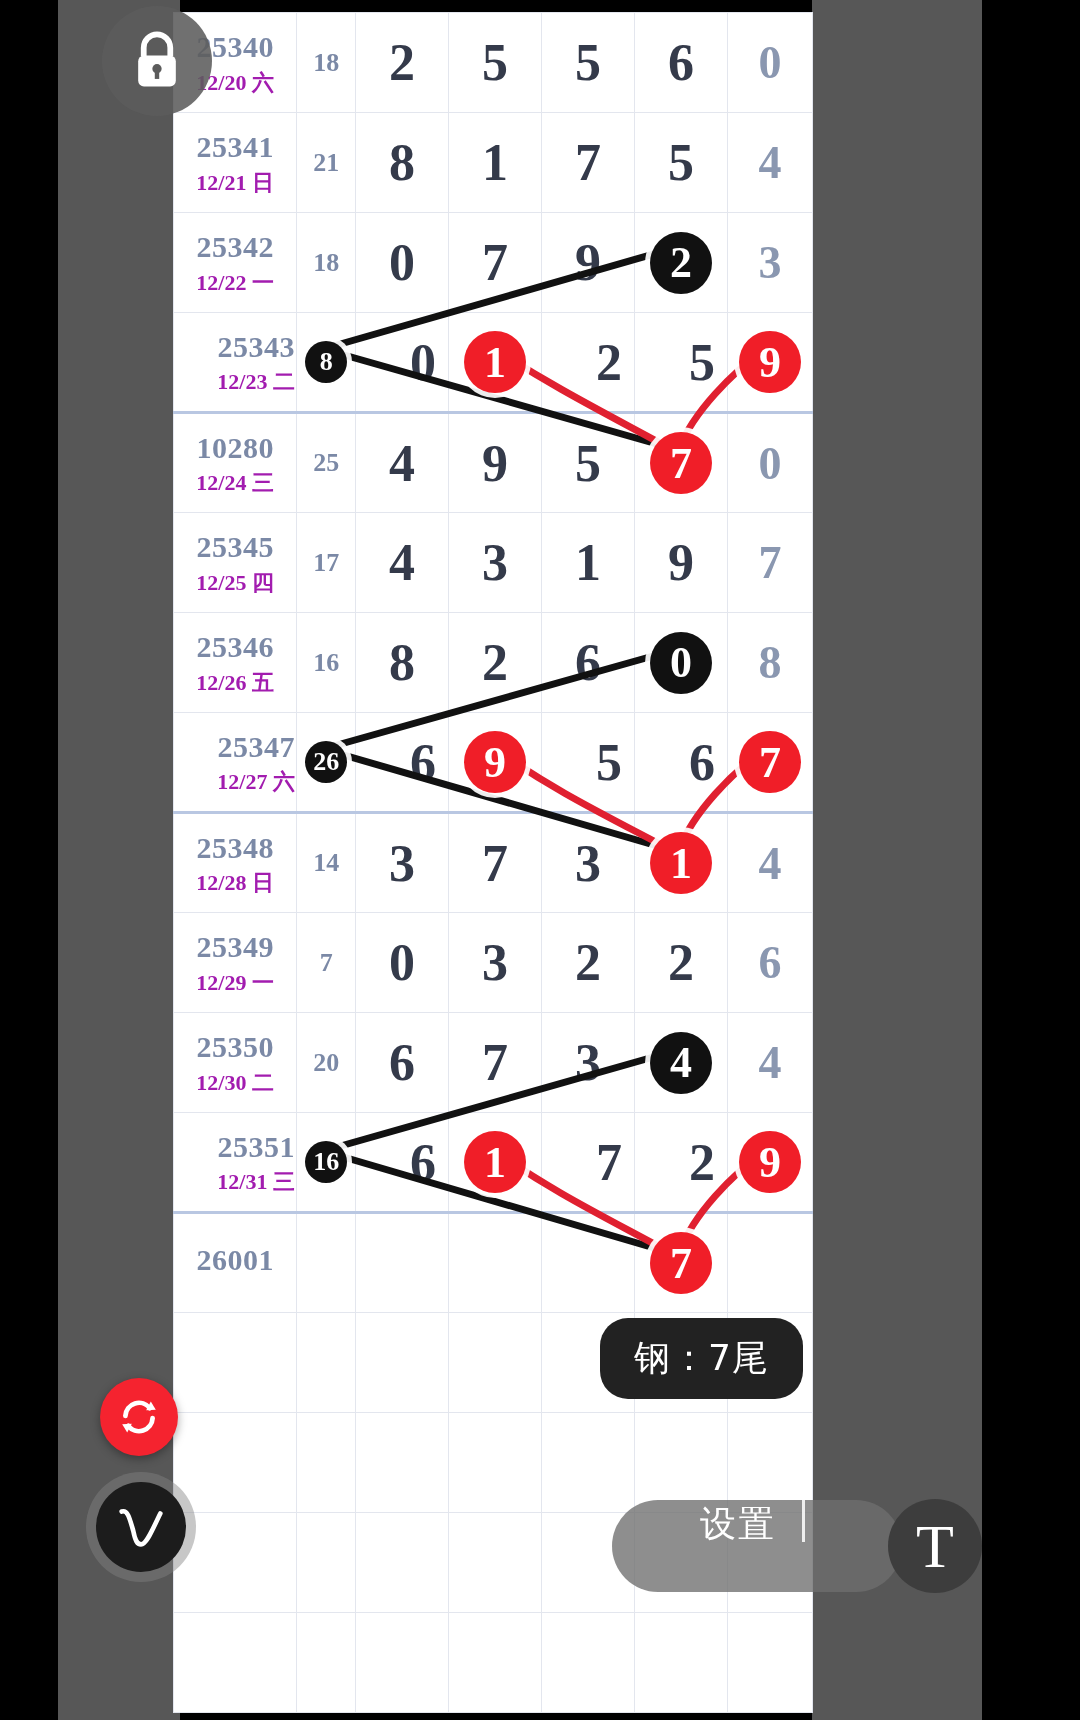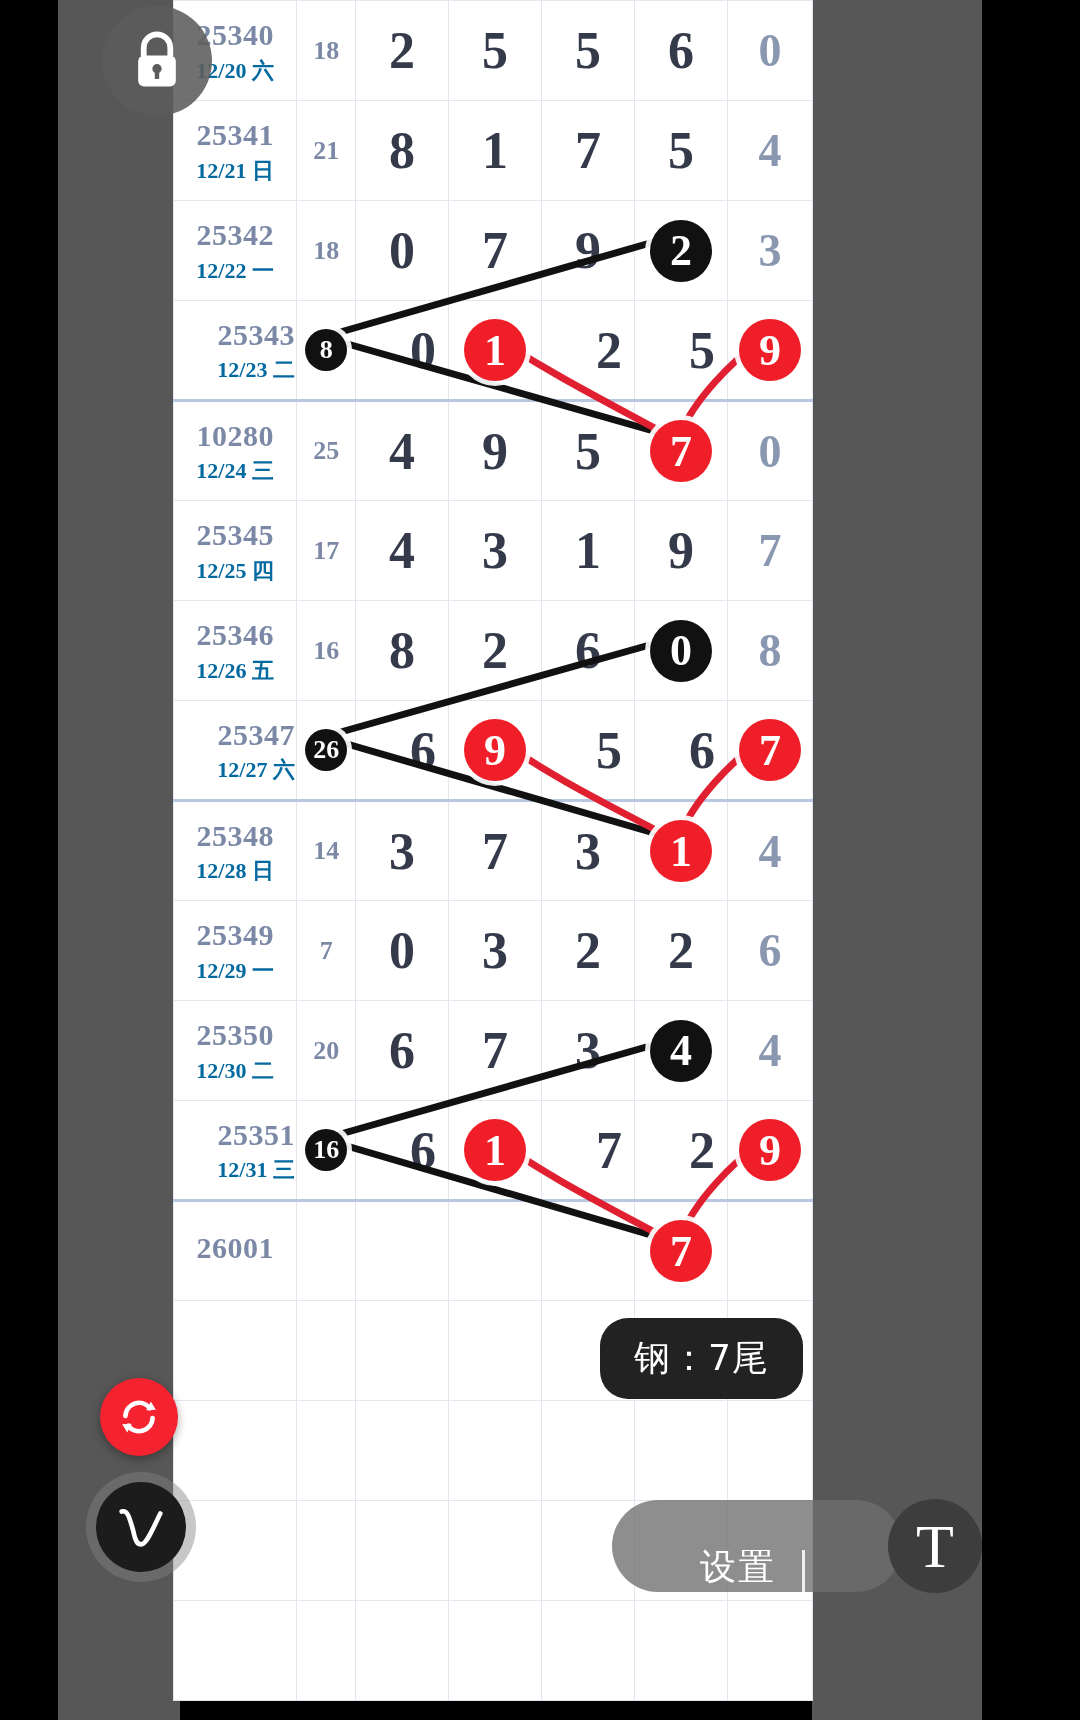--- a/index.html
+++ b/index.html
@@ -20,21 +20,21 @@
     position: absolute; top: 0; height: 1720px;
     background: #575757;
   }
   #side-left  { left: 58px;  width: 122px; }
   #side-right { left: 812px; width: 170px; }
   #bezel-left { position:absolute; left:0; top:0; width:58px; height:1720px; background:#000; }
   #bezel-right{ position:absolute; left:982px; top:0; width:98px; height:1720px; background:#000; }
 
   
   #table-wrap {
-    position: absolute; left: 173px; top: 0;
+    position: absolute; left: 173px; top: 12px;
     width: 640px; height: 1228px;
     background: #ffffff;
   }
   table.grid {
     border-collapse: collapse;
     width: 640px;
     table-layout: fixed;
   }
   table.grid td {
     height: 100px;
@@ -60,21 +60,21 @@
     display: block;
     font-size: 30px;
     font-weight: 700;
     color: #7b89a6;
     letter-spacing: 0.5px;
   }
   .issue-date {
     display: block;
     font-size: 22px;
     font-weight: 600;
-    color: #0369a1;
+    color: #a21caf;
     margin-top: 5px;
     text-align: center;
   }
   td.sum-cell {
     background: #ccd9f0;
     font-size: 26px;
     font-weight: 700;
     color: #7b89a6;
     border-right: 2px solid #c4cfe6;
     border-left: 2px solid #c4cfe6;
@@ -164,21 +164,21 @@
     white-space: nowrap;
   }
   
   #settings-bar {
     position: absolute;
     left: 612px; top: 1500px;
     height: 92px;
     min-width: 290px;
     background: rgba(110,110,110,0.78);
     border-radius: 46px;
-    display: flex; align-items: flex-end;
+    display: flex; align-items: flex-start;
     padding: 0 26px;
     z-index: 24;
   }
   #settings-label {
     font-family: "DejaVu Sans", "Liberation Sans", sans-serif;
     color: #ffffff;
     font-size: 36px;
     margin-left: 62px;
     letter-spacing: 2px;
   }

